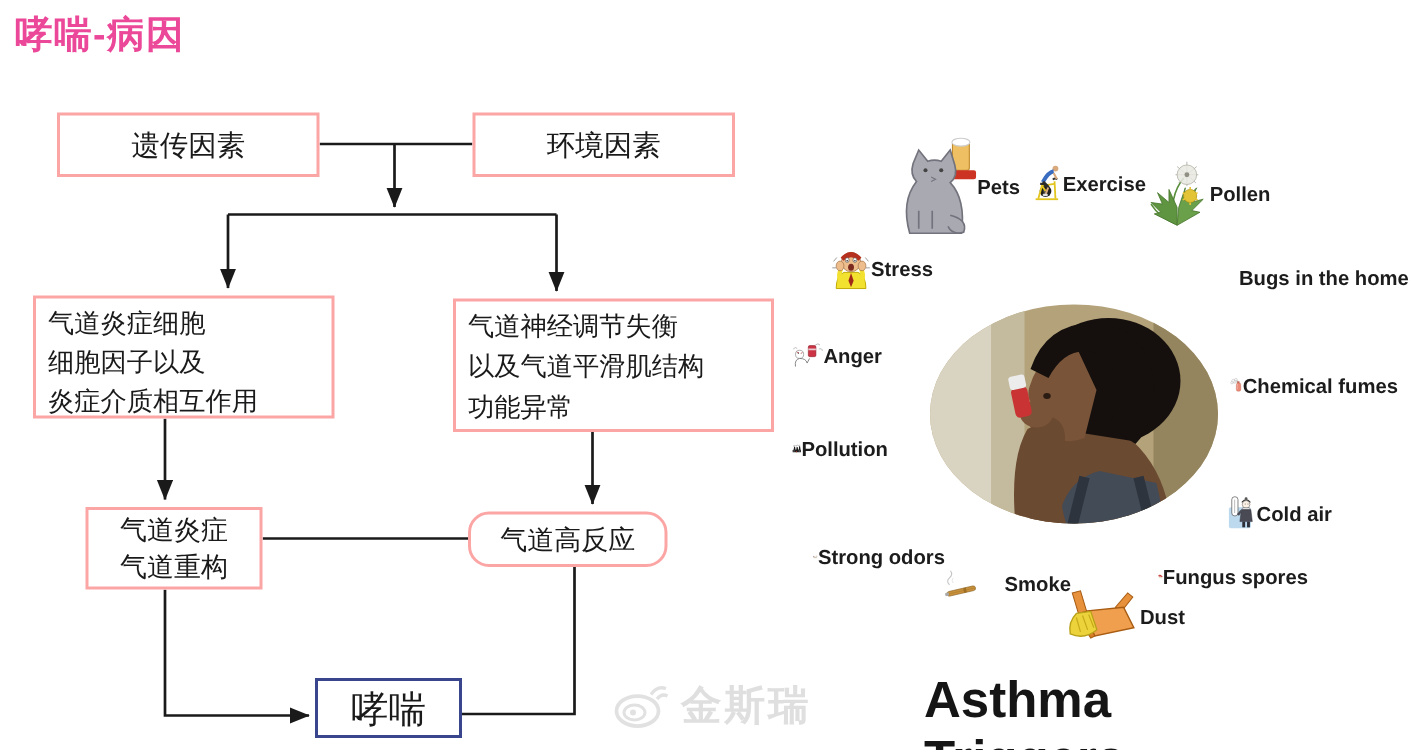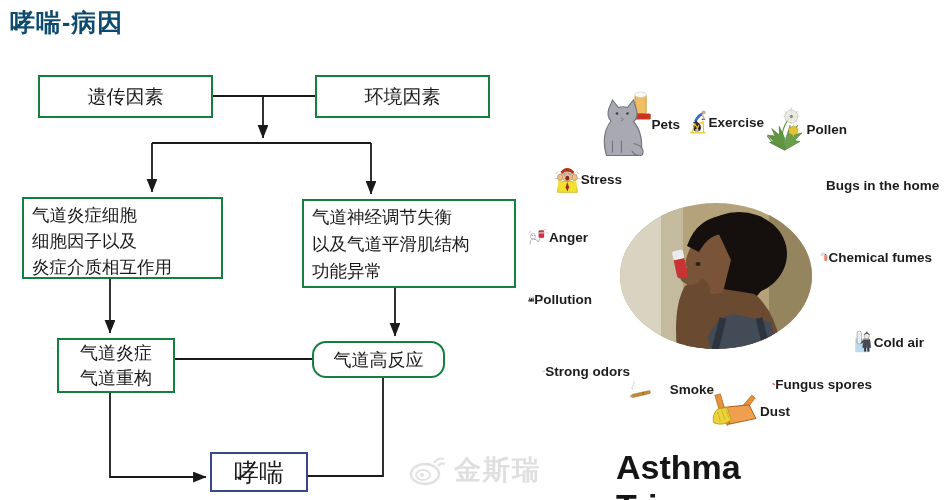--- a/index.html
+++ b/index.html
@@ -2,27 +2,27 @@
 <html><head>
 <meta charset="utf-8">
 <style>
   html,body{margin:0;padding:0;}
   body{width:949px;height:500px;background:#fff;font-family:"Liberation Sans",sans-serif;}
   .stage{position:relative;width:949px;height:500px;background:#fff;overflow:hidden;}
 
   
   .page-title{
     position:absolute;left:10px;top:6px;
-    font-size:25px;font-weight:bold;color:#0c4a6e;
+    font-size:25px;font-weight:bold;color:#ec4899;
     font-family:"Liberation Sans",sans-serif;letter-spacing:1px;
   }
 
   
   .fc-box{
-    position:absolute;border:2px solid #15803d;background:#fff;
+    position:absolute;border:2px solid #fca5a5;background:#fff;
     color:#1a1a1a;font-family:"Liberation Serif","DejaVu Serif",serif;
     box-sizing:border-box;
   }
   .fc-center{display:flex;align-items:center;justify-content:center;text-align:center;}
   .box-genetic{left:38px;top:75px;width:175px;height:43px;font-size:19px;}
   .box-environment{left:315px;top:75px;width:175px;height:43px;font-size:19px;}
   .box-inflammation{left:22px;top:197px;width:201px;height:82px;font-size:17.5px;line-height:26px;padding:3px 8px;}
   .box-neural{left:302px;top:199px;width:214px;height:89px;font-size:17.5px;line-height:27px;padding:3px 8px;}
   .box-remodel{left:57px;top:338px;width:118px;height:55px;font-size:18px;line-height:25px;}
   .box-hyper{left:312px;top:341px;width:133px;height:37px;font-size:18px;border-radius:14px;}
@@ -37,21 +37,21 @@
     white-space:nowrap;font-family:"Liberation Sans",sans-serif;
   }
   .t-pets{left:596px;top:80px;width:84px;}
   .t-exercise{left:688px;top:80px;width:76px;}
   .t-pollen{left:763px;top:88px;width:84px;}
   .t-stress{left:554px;top:148px;width:68px;}
   .t-bugs{left:826px;top:160px;width:96px;}
   .t-anger{left:528px;top:216px;width:60px;align-items:center;}
   .t-chemical{left:820px;top:226px;width:112px;}
   .t-pollution{left:528px;top:274px;width:64px;}
-  .t-coldair{left:854px;top:306px;width:70px;}
+  .t-coldair{left:818px;top:306px;width:70px;}
   .t-odors{left:542px;top:342px;width:88px;}
   .t-smoke{left:628px;top:358px;width:86px;gap:16px;}
   .t-dust{left:708px;top:384px;width:82px;justify-content:center;}
   .t-fungus{left:772px;top:356px;width:100px;}
 
   .center-photo{position:absolute;left:619px;top:202px;width:194px;height:148px;}
   .caption{
     position:absolute;left:616px;top:448px;width:240px;
     font-size:34px;font-weight:bold;color:#151515;letter-spacing:0px;
   }

